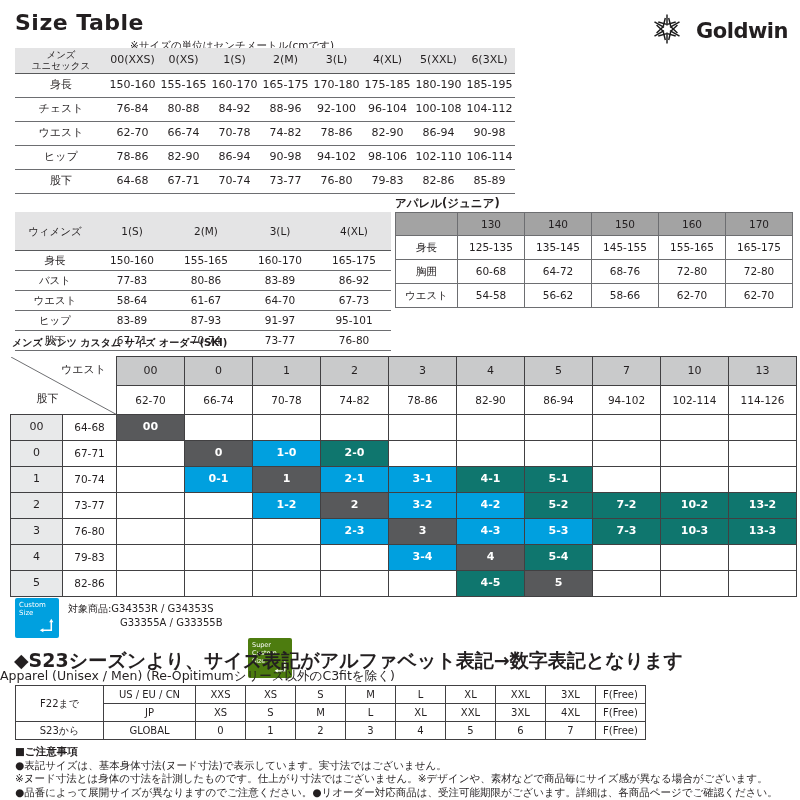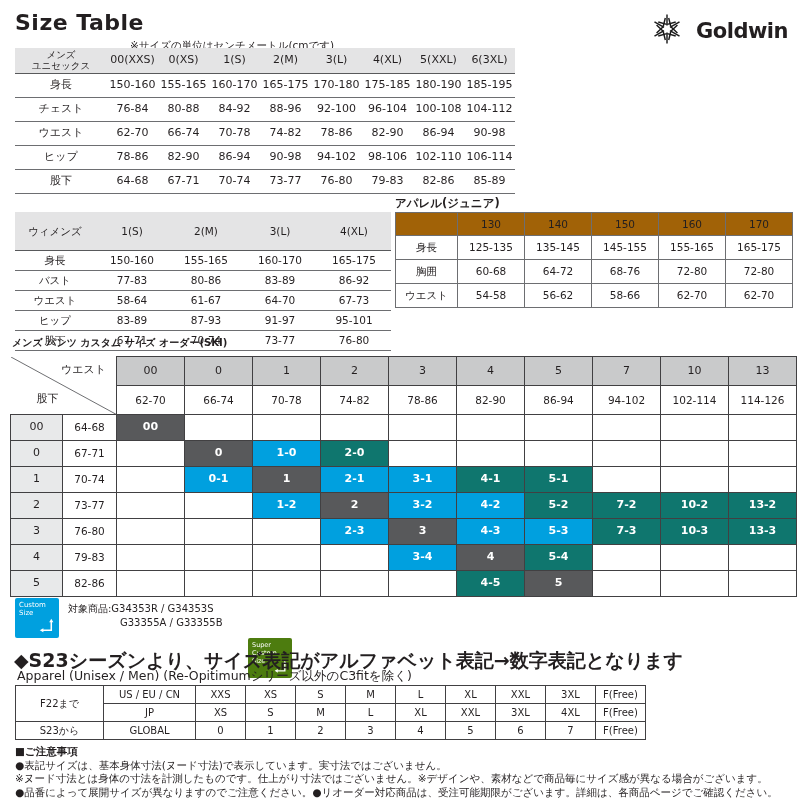--- a/index.html
+++ b/index.html
@@ -22,21 +22,21 @@
   .mens{left:15px;top:48px;}
   .mens thead th{height:25px;}
   .womens{left:15px;top:212px;}
   .womens thead th{height:38px;}
   .womens td{height:19px;font-size:10.5px;}
   .womens thead th{font-size:10.5px;}
   
   .jr-title{left:395px;top:196px;font-size:11.5px;font-weight:bold;}
   .junior{left:395px;top:212px;}
   .junior td,.junior th{border:1px solid #6d6e71;font-size:10.5px;}
-  .junior thead th{background:#a16207;height:22px;margin-top:15px;}
+  .junior thead th{background:#a3a3a3;height:22px;margin-top:15px;}
   .junior td{height:23px;}
   
   .ski-title{left:12px;top:336px;font-size:10px;font-weight:bold;}
   .ski{left:10px;top:356px;}
   .ski td,.ski th{border:1px solid #414042;}
   .ski thead th.sz{background:#c9cacb;height:28px;}
   .ski thead td.rg{height:28px;font-size:10.5px;}
   .ski td{height:25px;}
   .ski .rl{background:#e8e9ea;}
   .ski .rr{font-size:10.5px;}
@@ -52,21 +52,21 @@
   .legend-icon .it{position:absolute;left:4px;top:3px;font-size:7px;font-weight:normal;line-height:8px;text-align:left;}
   .legend-icon svg{position:absolute;right:3px;bottom:3px;}
   .lg1{left:15px;top:598px;}
   .lg2{left:248px;top:598px;}
   .lt1{left:68px;top:602px;font-size:10px;line-height:14px;}
   .lt1 .l2{margin-left:52px;}
   .lt2{left:306px;top:600px;font-size:10px;line-height:13px;}
   
   .s23{left:14px;top:648px;font-size:19px;font-weight:bold;}
   
-  .ap-title{left:17px;top:668px;font-size:12.5px;}
+  .ap-title{left:0;top:668px;font-size:12.5px;}
   .apparel{left:15px;top:685px;}
   .apparel td,.apparel th{border:1px solid #414042;height:17px;font-size:10px;}
   
   .notes{left:15px;top:745px;font-size:10.5px;line-height:13.5px;}
   .notes .nh{font-weight:bold;}
 </style>
 </head>
 <body>
 
 <div class="page">

